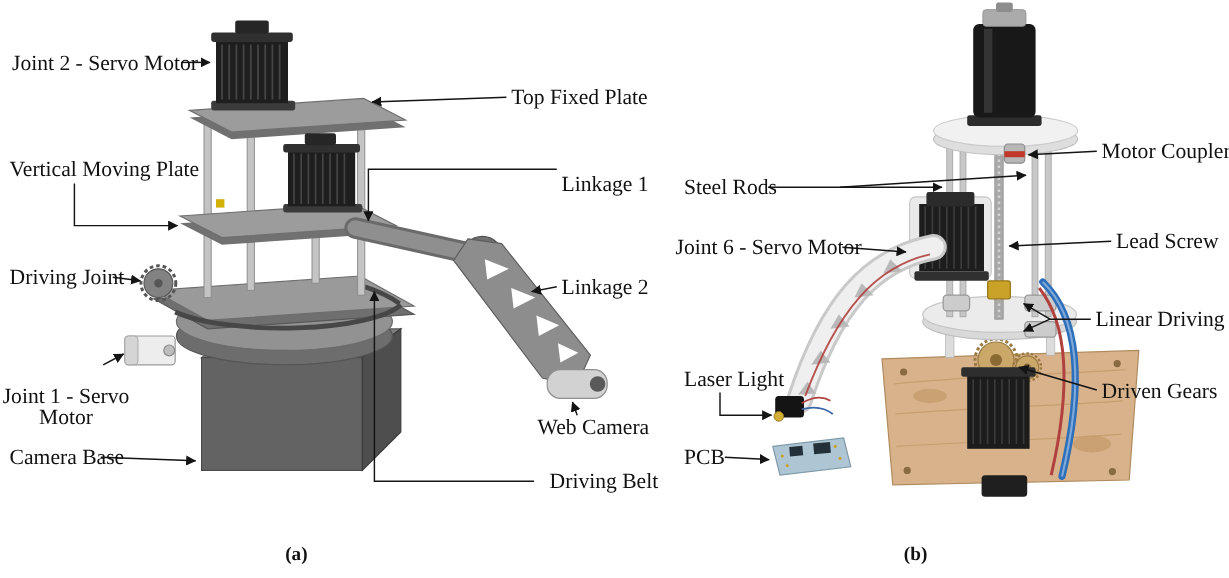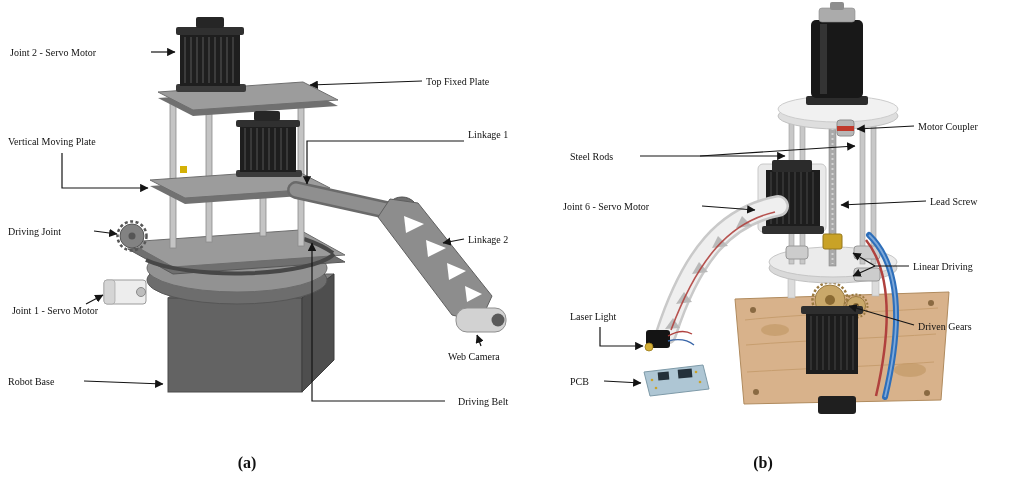--- a/index.html
+++ b/index.html
@@ -6,26 +6,26 @@
   .figure{
     position:relative;
     width:1024px;height:482px;
     background:#ffffff;
     font-family:"Liberation Serif", serif;
     overflow:hidden;
   }
   .art{position:absolute;left:0;top:0;width:1024px;height:482px;}
   .lbl{
     position:absolute;
-    font-size:10px;
+    font-size:18px;
     line-height:17px;
     color:#111111;
     white-space:nowrap;
   }
-  .lbl-wrap{white-space:normal;text-align:center;}
+  .lbl-wrap{white-space:normal;text-align:center;margin-top:20px;}
   .caption{
     position:absolute;
     width:100px;
     text-align:center;
     font-size:16px;
     font-weight:bold;
     color:#111111;
   }
 </style>
 </head>
@@ -277,26 +277,26 @@
       <path d="M600,327 L600,346 L643,346" marker-end="url(#arr)"></path>
       <path d="M914,325 L849,306" marker-end="url(#arr)"></path>
       <path d="M604,381 L641,383" marker-end="url(#arr)"></path>
     </g>
   </svg>
 
   <div>
     <div class="lbl" style="left:10px;top:44px">Joint 2 - Servo Motor</div>
     <div class="lbl" style="left:426px;top:73px">Top Fixed Plate</div>
     <div class="lbl" style="left:8px;top:133px">Vertical Moving Plate</div>
-    <div class="lbl" style="left:468px;top:126px">Linkage 1</div>
+    <div class="lbl" style="left:468px;top:145px">Linkage 1</div>
     <div class="lbl" style="left:8px;top:223px">Driving Joint</div>
     <div class="lbl" style="left:468px;top:231px">Linkage 2</div>
     <div class="lbl lbl-wrap" style="left:2px;top:302px;width:106px">Joint 1 - Servo Motor</div>
     <div class="lbl" style="left:448px;top:348px">Web Camera</div>
-    <div class="lbl" style="left:8px;top:373px">Robot Base</div>
+    <div class="lbl" style="left:8px;top:373px">Camera Base</div>
     <div class="lbl" style="left:458px;top:393px">Driving Belt</div>
     <div class="caption" style="left:197px;top:454px">(a)</div>
   </div>
 
   <div>
     <div class="lbl" style="left:918px;top:118px">Motor Coupler</div>
     <div class="lbl" style="left:570px;top:148px">Steel Rods</div>
     <div class="lbl" style="left:930px;top:193px">Lead Screw</div>
     <div class="lbl" style="left:563px;top:198px">Joint 6 - Servo Motor</div>
     <div class="lbl" style="left:913px;top:258px">Linear Driving</div>

